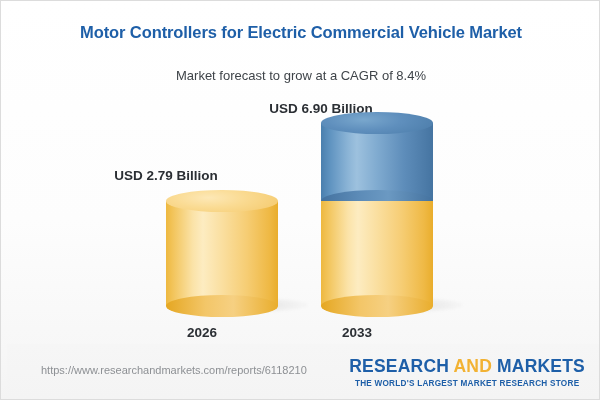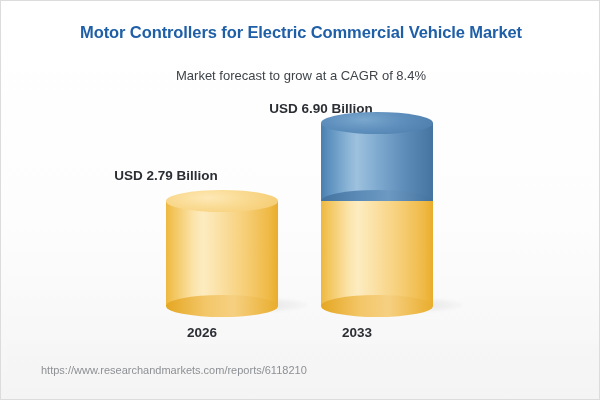--- a/index.html
+++ b/index.html
@@ -231,15 +231,19 @@
           <div class="cap bottom"></div>
         </div>
       </div>
       <div class="axis-label">2033</div>
     </div>
 
   </div>
 
   <div class="footer">
     <div class="footer-url">https://www.researchandmarkets.com/reports/6118210</div>
+    <div class="logo">
+      <div class="logo-main"><span>RESEARCH </span><span class="logo-and">AND</span><span> MARKETS</span></div>
+      <div class="logo-tag">THE WORLD'S LARGEST MARKET RESEARCH STORE</div>
+    </div>
   </div>
 
 </div>
 
 </body></html>

